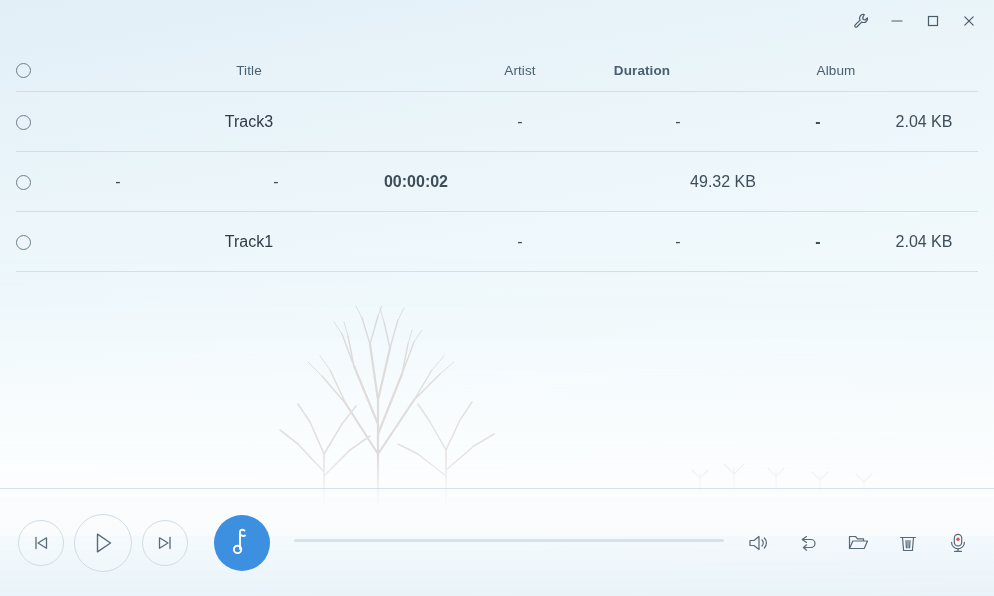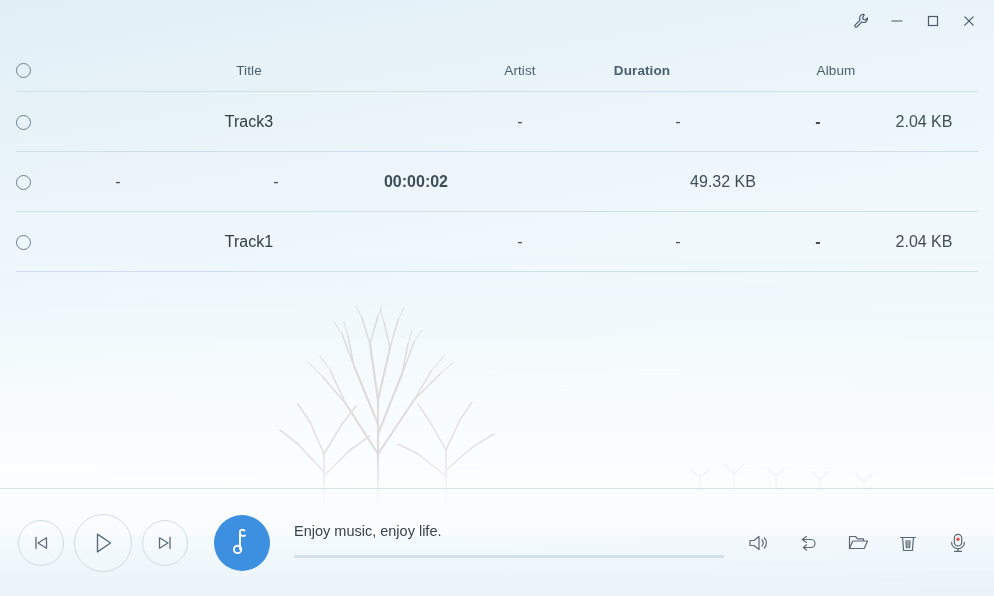--- a/index.html
+++ b/index.html
@@ -340,21 +340,20 @@
         <circle cx="28" cy="28" r="28" fill="#3d8fe0"></circle>
         <g fill="none" stroke="#ffffff" stroke-width="1.9" stroke-linecap="round">
           <path d="M26 34 L26 17 C26 15 28 14 30.5 15.5"></path>
           <path d="M26 19.5 C27.5 21 30 21.5 31 20.5"></path>
           <circle cx="23.6" cy="34.4" r="3.7"></circle>
         </g>
       </svg>
     </div>
 
     <div class="nowplaying">
-      <div class="np-text">Enjoy music, enjoy life.</div>
       <div class="progress-track">
         <div class="progress-fill" style="width: 0%; background: rgb(61, 143, 224);"></div>
       </div>
     </div>
 
     <div class="tools">
       <div class="toolbtn">
         <span>
           <svg width="22" height="22" viewBox="0 0 22 22" fill="none" stroke="currentColor" stroke-width="1.2" stroke-linecap="round" stroke-linejoin="round">
             <path d="M3 8.5 L7 8.5 L12 4.5 L12 17.5 L7 13.5 L3 13.5 Z"></path>

